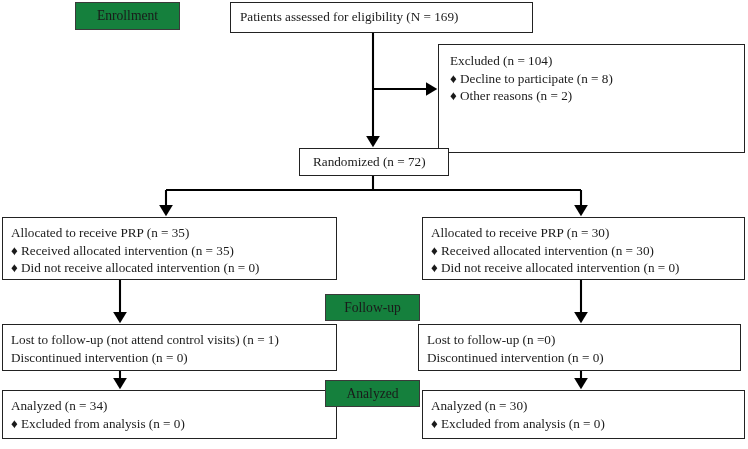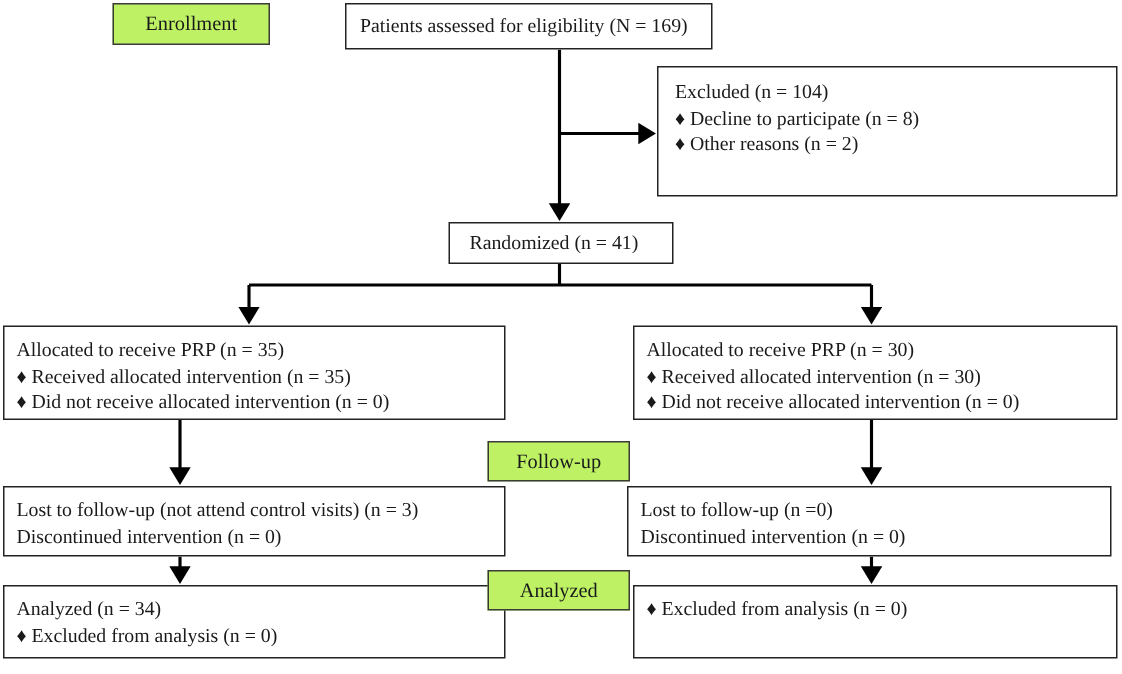--- a/index.html
+++ b/index.html
@@ -37,43 +37,43 @@
   .box .txt {
     display: block;
     font-size: 13.2px;
     line-height: 17.5px;
     white-space: nowrap;
   }
   .stage {
     position: absolute;
     box-sizing: border-box;
     border: 1.6px solid #3a3a3a;
-    background: #bef264;
+    background: #15803d;
     z-index: 6;
     display: flex;
     align-items: center;
     justify-content: center;
     box-shadow: 0 0 0 0 rgba(0,0,0,0);
     text-align: center;
   }
   .stage .txt {
     font-size: 13.6px;
     line-height: 16px;
     white-space: nowrap;
   }
   .bullet {
     display: inline-block;
     width: 9px;
     margin-right: 1px;
   }
 
   
   #stage-enrollment { left: 75px;  top: 2px;   width: 105px; height: 28px; }
-  #box-eligibility  { left: 230px; top: 2px;   width: 245px; height: 31px; padding: 5px 0 0 9px; }
-  #box-excluded     { left: 438px; top: 44px;  width: 307px; height: 87px; padding: 7px 0 0 11px; }
+  #box-eligibility  { left: 230px; top: 2px;   width: 303px; height: 31px; padding: 5px 0 0 9px; }
+  #box-excluded     { left: 438px; top: 44px;  width: 307px; height: 109px; padding: 7px 0 0 11px; }
   #box-randomized   { left: 299px; top: 148px; width: 150px; height: 28px; padding: 4px 0 0 13px; }
 
   #box-alloc-left   { left: 2px;   top: 217px; width: 335px; height: 63px; padding: 6px 0 0 8px; }
   #box-alloc-right  { left: 422px; top: 217px; width: 323px; height: 63px; padding: 6px 0 0 8px; }
   #stage-allocation { left: 325px; top: 206px; width: 95px;  height: 27px; }
 
   #box-follow-left  { left: 2px;   top: 324px; width: 335px; height: 47px; padding: 6px 0 0 8px; }
   #box-follow-right { left: 418px; top: 324px; width: 323px; height: 47px; padding: 6px 0 0 8px; }
   #stage-followup   { left: 325px; top: 294px; width: 95px;  height: 27px; }
 
@@ -123,21 +123,21 @@
     <span class="txt">Excluded  (n = 104)</span>
     <span class="txt">
       <span class="bullet">♦</span><span>Decline to participate (n = 8)</span>
     </span>
     <span class="txt">
       <span class="bullet">♦</span><span>Other reasons (n = 2)</span>
     </span>
   </div>
 
   <div class="box" id="box-randomized">
-    <span class="txt">Randomized (n = 41)</span>
+    <span class="txt">Randomized (n = 72)</span>
   </div>
 
   <div class="box" id="box-alloc-left">
     <span class="txt">Allocated to receive PRP (n = 35)</span>
     <span class="txt">
       <span class="bullet">♦</span><span>Received allocated intervention (n = 35)</span>
     </span>
     <span class="txt">
       <span class="bullet">♦</span><span>Did not receive allocated intervention (n = 0)</span>
     </span>
@@ -148,41 +148,42 @@
     <span class="txt">
       <span class="bullet">♦</span><span>Received allocated intervention (n = 30)</span>
     </span>
     <span class="txt">
       <span class="bullet">♦</span><span>Did not receive allocated intervention (n = 0)</span>
     </span>
   </div>
 
 
   <div class="box" id="box-follow-left">
-    <span class="txt">Lost to follow-up (not attend control visits) (n = 3)</span>
+    <span class="txt">Lost to follow-up (not attend control visits) (n = 1)</span>
     <span class="txt">Discontinued intervention (n = 0)</span>
   </div>
 
   <div class="box" id="box-follow-right">
     <span class="txt">Lost to follow-up (n =0)</span>
     <span class="txt">Discontinued intervention (n = 0)</span>
   </div>
 
   <div class="stage" id="stage-followup">
     <span class="txt">Follow-up</span>
   </div>
 
   <div class="box" id="box-anal-left">
     <span class="txt">Analyzed (n = 34)</span>
     <span class="txt">
       <span class="bullet">♦</span><span>Excluded from analysis (n = 0)</span>
     </span>
   </div>
 
   <div class="box" id="box-anal-right">
+    <span class="txt">Analyzed (n = 30)</span>
     <span class="txt">
       <span class="bullet">♦</span><span>Excluded from analysis (n = 0)</span>
     </span>
   </div>
 
   <div class="stage" id="stage-analysis">
     <span class="txt">Analyzed</span>
   </div>
 
 </div>

